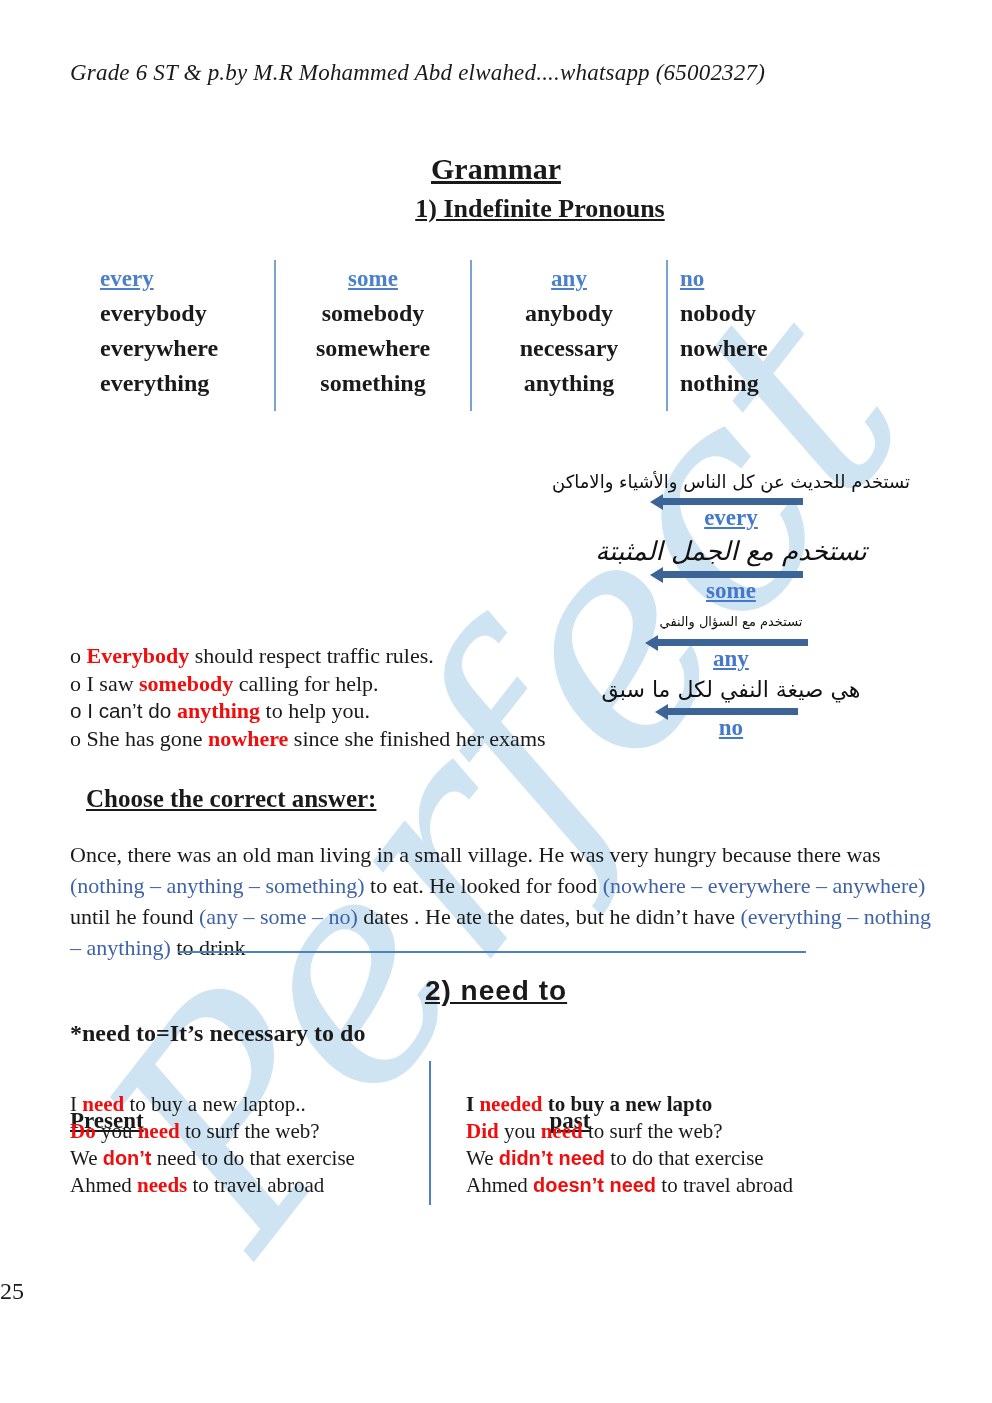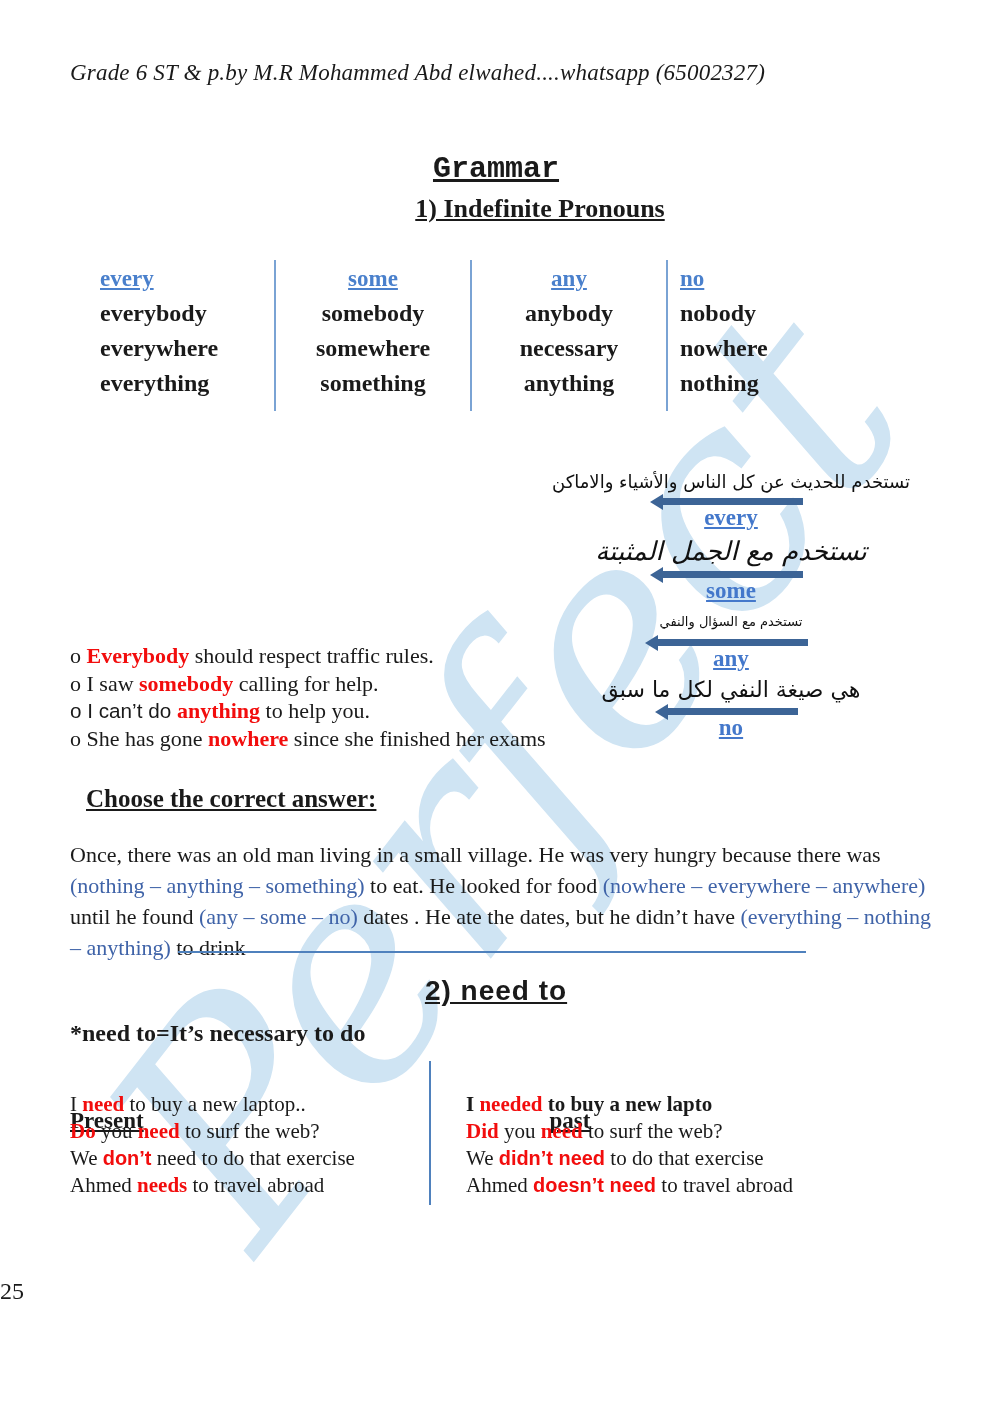--- a/index.html
+++ b/index.html
@@ -15,21 +15,21 @@
     font-size:295px; color:#cfe4f3; white-space:nowrap; pointer-events:none;
   }
   .content { position:absolute; inset:0; z-index:1; }
 
   .hdr {
     position:absolute; top:60px; left:70px; width:860px;
     font-size:23px; font-weight:normal; font-style:italic; letter-spacing:0.2px;
   }
   .title-main {
     position:absolute; top:152px; left:0; width:100%; text-align:center;
-    font-size:30px; font-weight:bold; text-decoration:underline;font-family:Liberation Mono, monospace;
+    font-size:30px; font-weight:bold; text-decoration:underline;
   }
   .title-sub {
     position:absolute; top:194px; left:16px; width:100%; text-align:center;
     font-size:26px; font-weight:bold; text-decoration:underline;padding-left:28px;
   }
 
   .ptable { position:absolute; top:260px; left:95px; display:flex; }
   .pcol { padding:2px 0 10px 0; }
   .pcol.c1 { width:174px; padding-left:5px; }
   .pcol.c2 { width:194px; text-align:center; }

